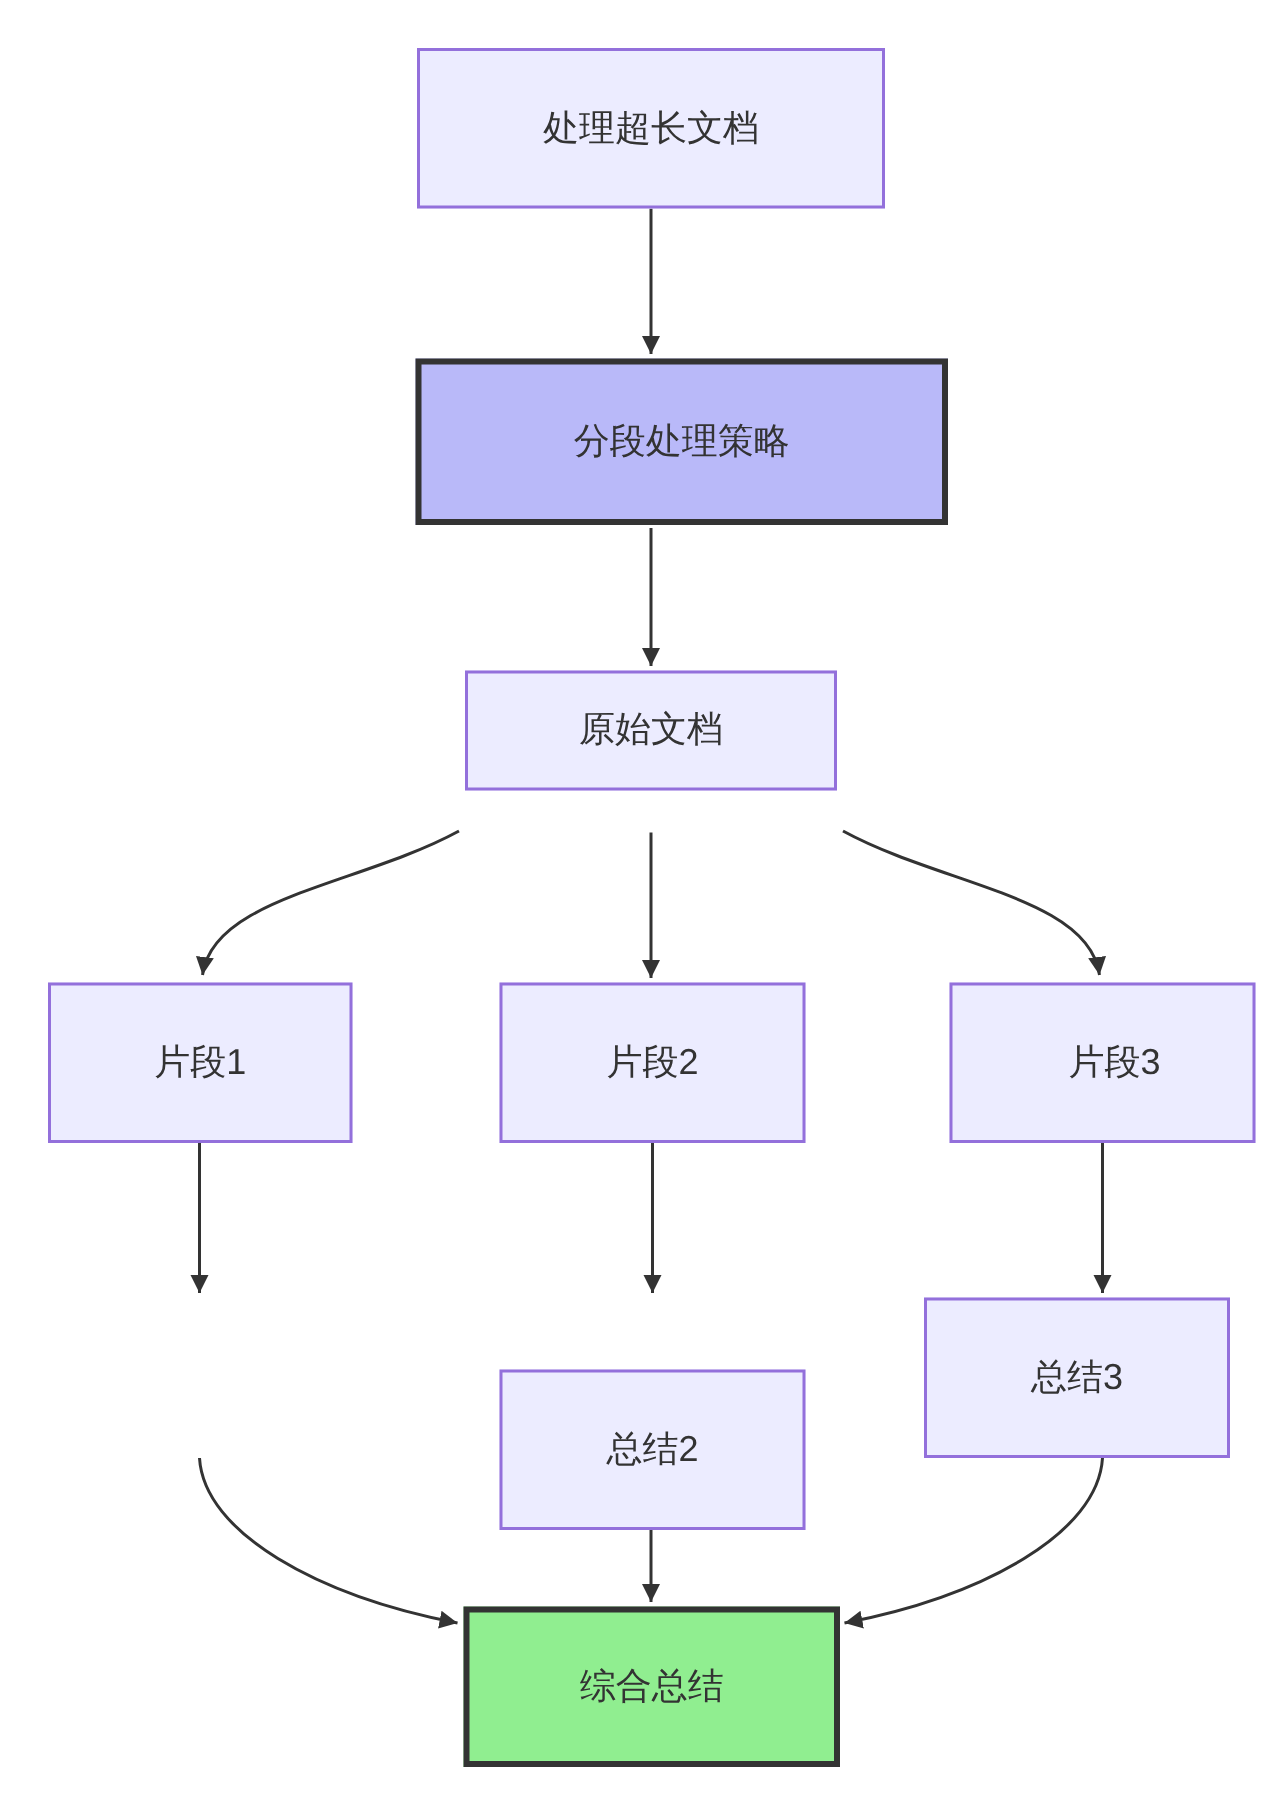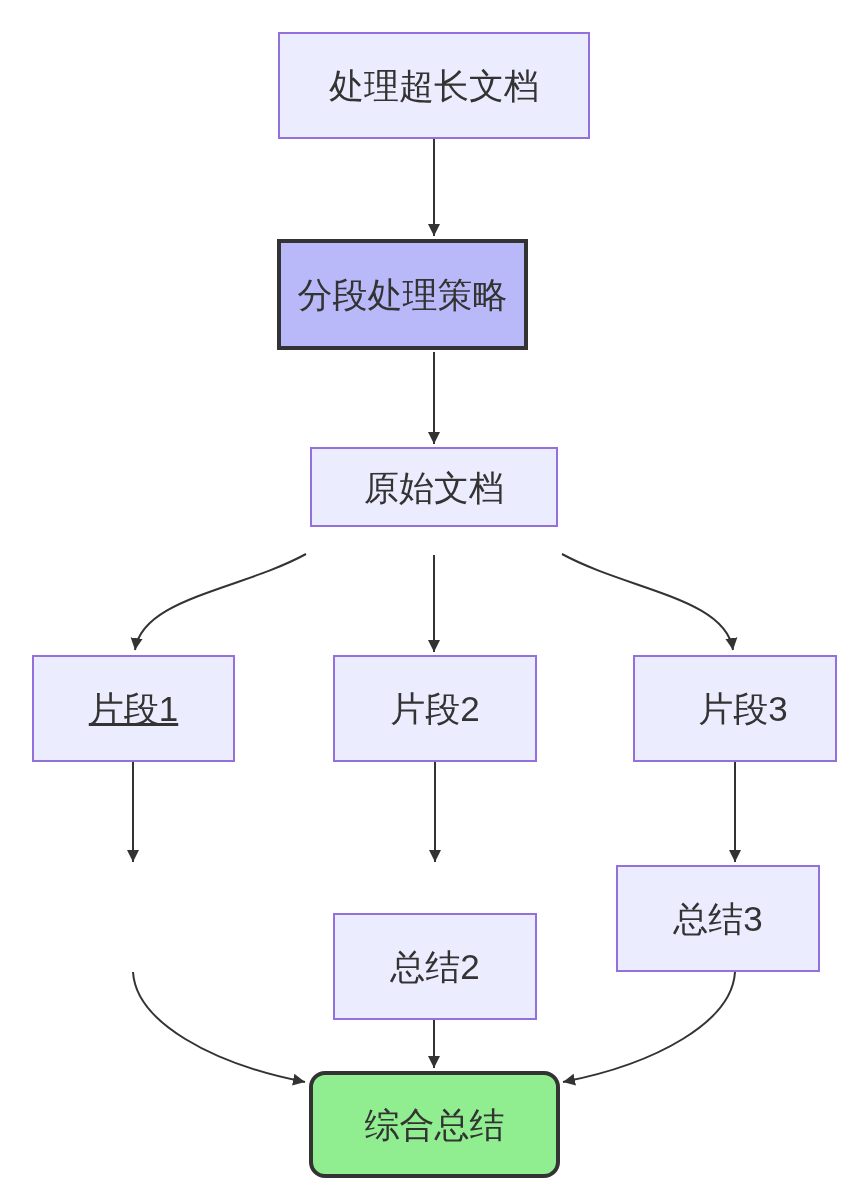--- a/index.html
+++ b/index.html
@@ -29,21 +29,21 @@
   }
   .node {
     position: absolute;
     box-sizing: border-box;
     display: flex;
     align-items: center;
     justify-content: center;
     background: var(--node_fill, #ECECFF);
     border: 2px solid var(--node_border, #9370DB);
     color: var(--text, #333333);
-    font-size: 35px;
+    font-size: 24px;
     line-height: 1;
     text-align: center;
   }
   .node.highlight {
     background: var(--highlight_fill, #B9B9F9);
     border: 4px solid var(--highlight_border, #333333);
   }
   .node.success {
     background: var(--success_fill, #90EE90);
     border: 4px solid var(--success_border, #333333);
@@ -74,46 +74,46 @@
     <path class="edge" marker-end="url(#arrow)" d="M735,762 L735,862"></path>
     <path class="edge" marker-end="url(#arrow)" d="M133,972 C136,1022 212,1064 305,1082"></path>
     <path class="edge" marker-end="url(#arrow)" d="M434,972 L434,1068"></path>
     <path class="edge" marker-end="url(#arrow)" d="M735,972 C732,1022 656,1064 563,1082"></path>
   </svg>
 
   <div class="node default" style="left:278px; top:32px; width:312px; height:107px;">
     <span class="label">处理超长文档</span>
   </div>
 
-  <div class="node highlight" style="left:277px; top:239px; width:251px; height:111px;">
+  <div class="node highlight" style="left:277px; top:239px; width:355px; height:111px;">
     <span class="label">分段处理策略</span>
   </div>
 
   <div class="node default" style="left:310px; top:447px; width:248px; height:80px;">
     <span class="label">原始文档</span>
   </div>
 
-  <div class="node default" style="left:32px; top:655px; width:203px; height:107px;text-decoration:underline;">
+  <div class="node default" style="left:32px; top:655px; width:203px; height:107px;">
     <span class="label">片段1</span>
   </div>
 
   <div class="node default" style="left:333px; top:655px; width:204px; height:107px;">
     <span class="label">片段2</span>
   </div>
 
   <div class="node default" style="left:633px; top:655px; width:204px; height:107px;padding-left:16px;">
     <span class="label">片段3</span>
   </div>
 
 
   <div class="node default" style="left:333px; top:913px; width:204px; height:107px;">
     <span class="label">总结2</span>
   </div>
 
   <div class="node default" style="left:616px; top:865px; width:204px; height:107px;">
     <span class="label">总结3</span>
   </div>
 
-  <div class="node success" style="left:309px; top:1071px; width:251px; height:107px;border-radius:16px;">
+  <div class="node success" style="left:309px; top:1071px; width:251px; height:107px;">
     <span class="label">综合总结</span>
   </div>
 
 </div>
 
 </body></html>

